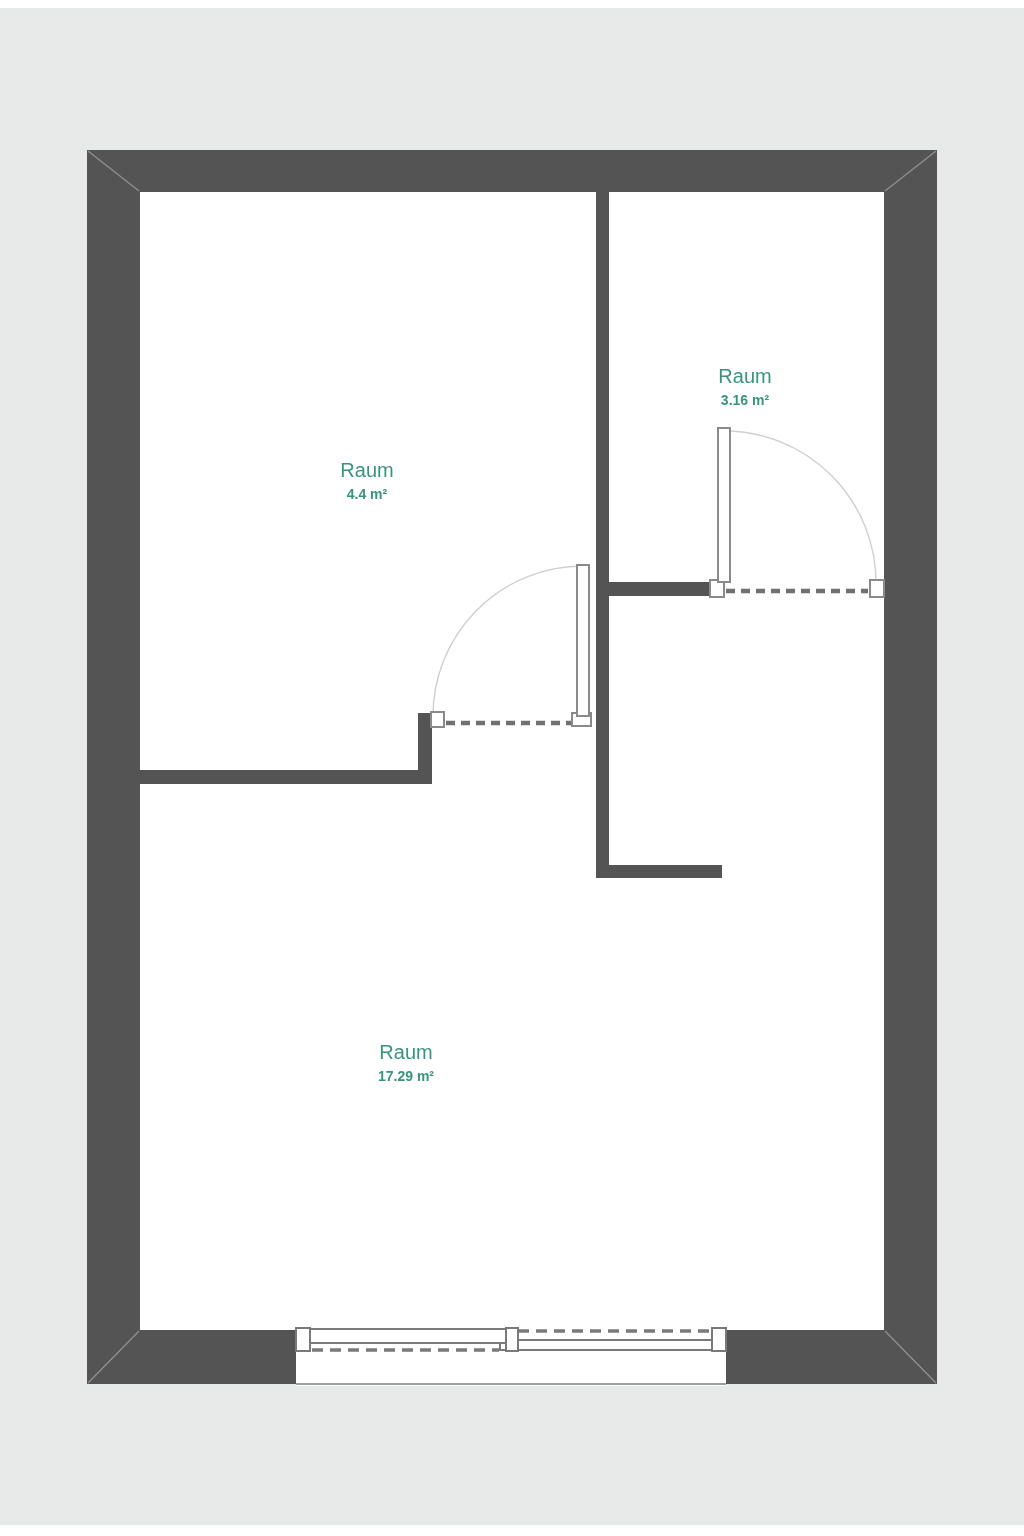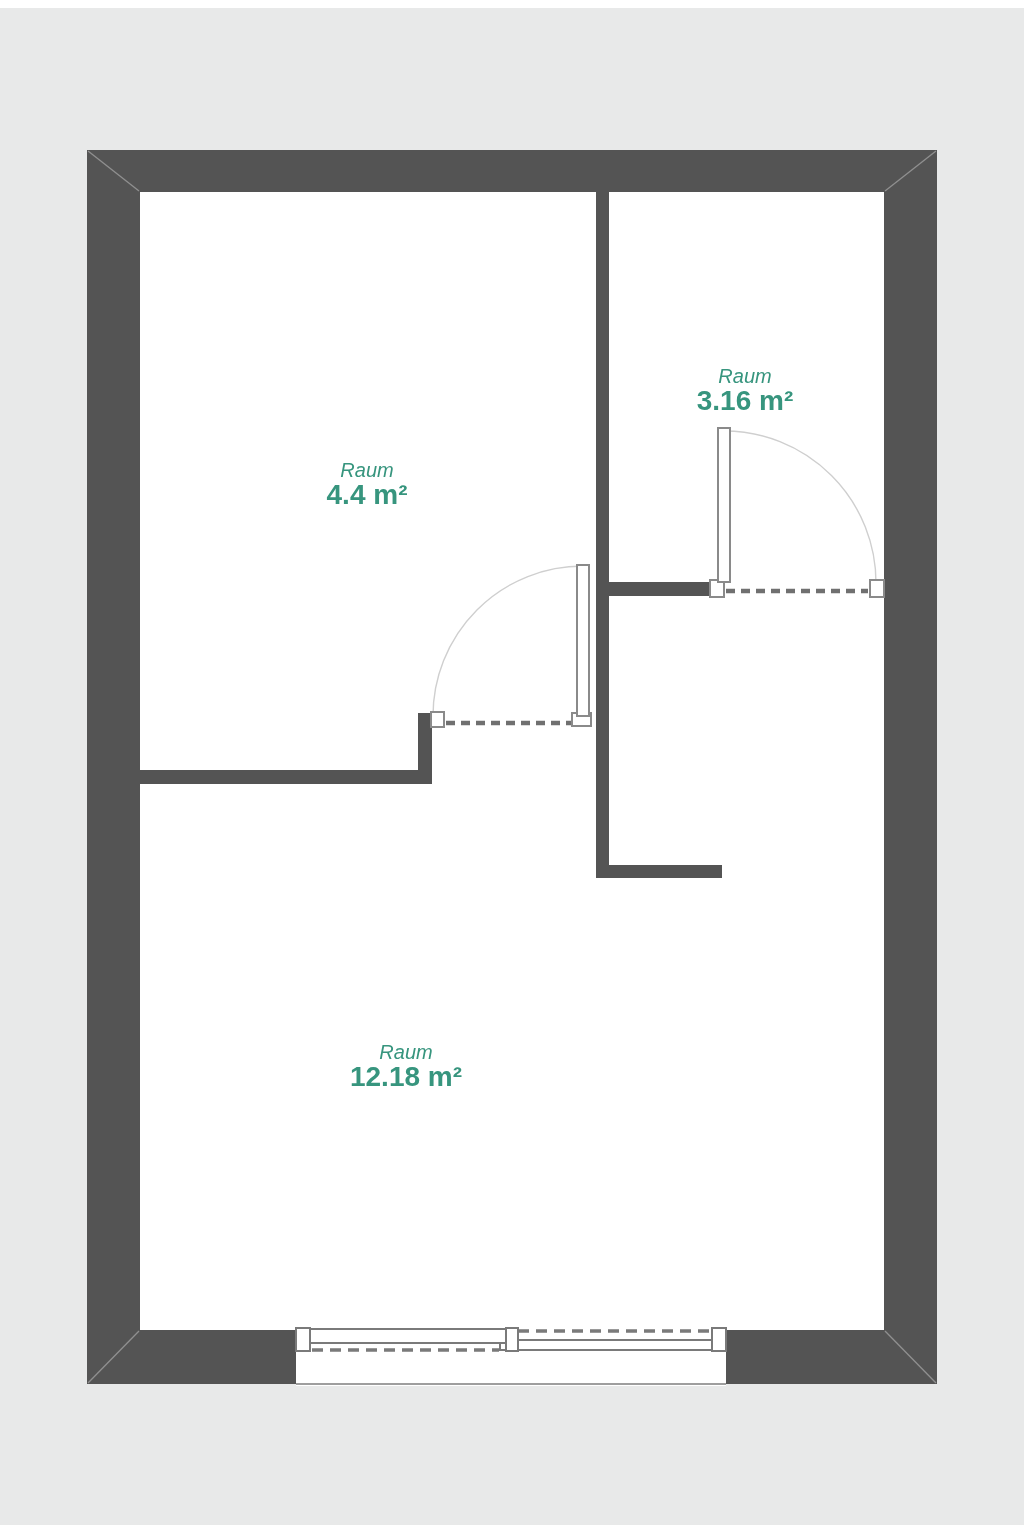--- a/index.html
+++ b/index.html
@@ -40,22 +40,22 @@
   .win-frame { fill: #ffffff; stroke: #7a7a7a; stroke-width: 2; }
   .win-dash { stroke: #7a7a7a; stroke-width: 3.5; stroke-dasharray: 11 7; }
   .sill-line { stroke: #9e9e9e; stroke-width: 2; }
   .room-label {
     position: absolute;
     transform: translateX(-50%);
     text-align: center;
     color: #37957e;
     white-space: nowrap;
   }
-  .room-name { font-size: 20px; line-height: 23px; font-weight: 400; font-style: italic; }
-  .room-area { font-size: 28px; line-height: 25px; font-weight: 700; text-align: right; }
+  .room-name { font-size: 20px; line-height: 23px; font-weight: 400; }
+  .room-area { font-size: 14px; line-height: 25px; font-weight: 700; }
 </style>
 </head>
 <body>
 
 <div class="page">
 
   <div class="canvas-bg"></div>
 
   <svg class="plan" viewBox="0 0 1024 1536">
 
@@ -107,16 +107,16 @@
   <div class="room-label" style="left:367px; top:459px;">
     <div class="room-name">Raum</div>
     <div class="room-area">4.4 m²</div>
   </div>
   <div class="room-label" style="left:745px; top:365px;">
     <div class="room-name">Raum</div>
     <div class="room-area">3.16 m²</div>
   </div>
   <div class="room-label" style="left:406px; top:1041px;">
     <div class="room-name">Raum</div>
-    <div class="room-area">12.18 m²</div>
+    <div class="room-area">17.29 m²</div>
   </div>
 
 </div>
 
 </body></html>

